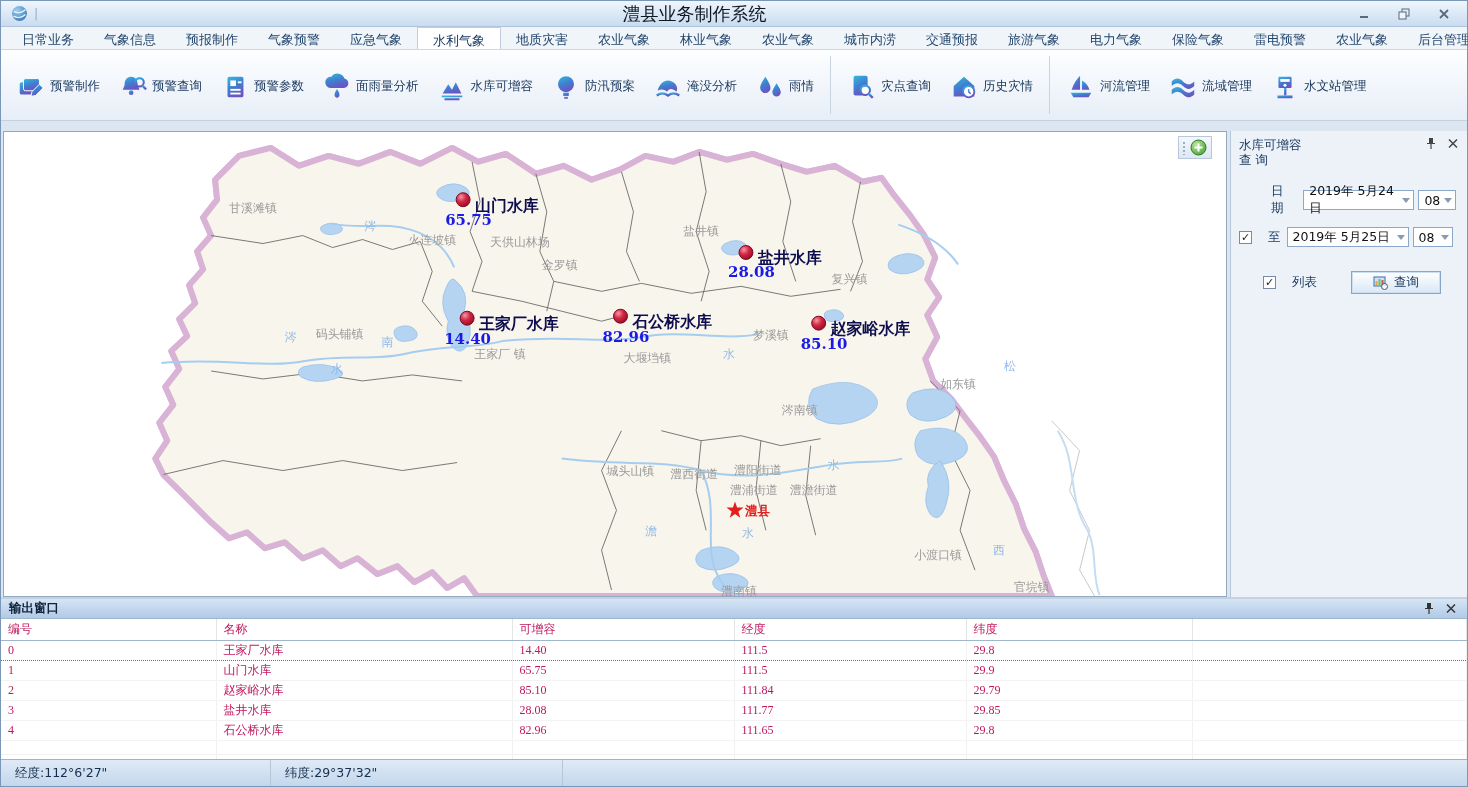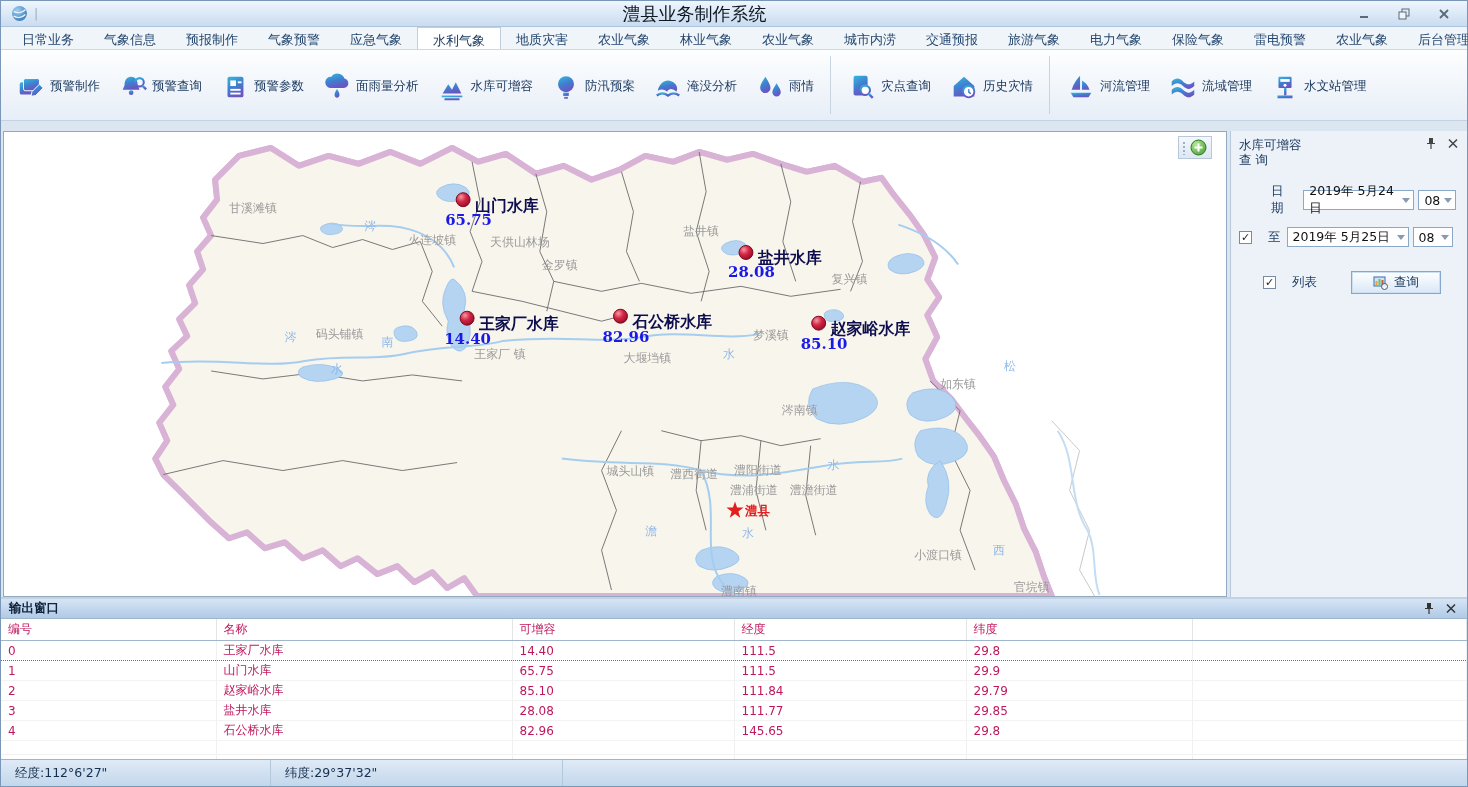--- a/index.html
+++ b/index.html
@@ -48,21 +48,21 @@
   .row3 { position:absolute; top:140px; left:32px; display:flex; align-items:center; }
   .combo { display:inline-flex; align-items:center; justify-content:space-between; background:#fff; border:1px solid #8aa8c8; height:20px; padding:0 3px 0 5px; color:#111; }
   .combo.date { width:122px; }
   .combo.hour { width:40px; }
   .chev { width:0; height:0; border-left:4px solid transparent; border-right:4px solid transparent; border-top:5px solid #8a9ab0; margin-left:3px; }
   .cb { width:13px; height:13px; border:1px solid #7a8aa0; background:#fff; display:inline-flex; align-items:center; justify-content:center; font-size:11px; color:#222; line-height:11px; }
   .lab { margin:0 6px 0 16px; }
   .query-btn { display:inline-flex; align-items:center; justify-content:center; gap:6px; width:90px; height:23px; margin-left:28px; background:linear-gradient(#feffff,#d9e7f7); border:1px solid #86a7cc; box-shadow:inset 0 0 0 1px #ccdef2; color:#17365d; font-size:12.5px; }
 
   
-  .output { height:162px; flex:0 0 162px; display:flex; flex-direction:column; border-top:2px solid #c2d2e2; background:#fff; overflow:hidden; }
+  .output { height:162px; flex:0 0 162px; display:flex; flex-direction:column; border-top:2px solid #c2d2e2; background:#fff; overflow:hidden;font-family:Liberation Serif, serif; }
   .output-header { height:20px; flex:0 0 20px; background:linear-gradient(#d6e5f5,#b0cae6); border-bottom:1px solid #9fb6cc; display:flex; align-items:center; padding:0 8px; font-weight:bold; color:#10253c; position:relative; }
   .output-icons { position:absolute; right:10px; top:3px; display:flex; gap:10px; }
   table { border-collapse:collapse; table-layout:fixed; width:100%; background:#fff; font-size:12px; color:#be185d; }
   th { text-align:left; font-weight:normal; border-bottom:1px solid #9fb6cc; border-right:1px solid #e4e4e4; padding:2px 7px; height:18px; white-space:nowrap; }
   td { padding:1px 7px; border-right:1px solid #f1f1f1; border-bottom:1px solid #f3f3f3; height:14px; white-space:nowrap; overflow:hidden; }
   tr.selected td { border-top:1px dotted #707070; border-bottom:1px dotted #707070; }
 
   
   .statusbar { height:27px; flex:0 0 27px; background:linear-gradient(#dfeaf6,#c3d7ec); border-top:1px solid #9db4cc; display:flex; align-items:center; color:#15304f; }
   .seg { padding-left:14px; height:100%; display:flex; align-items:center; border-right:1px solid #b4c8dc; }
@@ -489,21 +489,21 @@
             <td>盐井水库</td>
             <td>28.08</td>
             <td>111.77</td>
             <td>29.85</td>
             <td></td>
           </tr>
           <tr>
             <td>4</td>
             <td>石公桥水库</td>
             <td>82.96</td>
-            <td>145.65</td>
+            <td>111.65</td>
             <td>29.8</td>
             <td></td>
           </tr>
           <tr>
             <td></td>
             <td></td>
             <td></td>
             <td></td>
             <td></td>
             <td></td>

